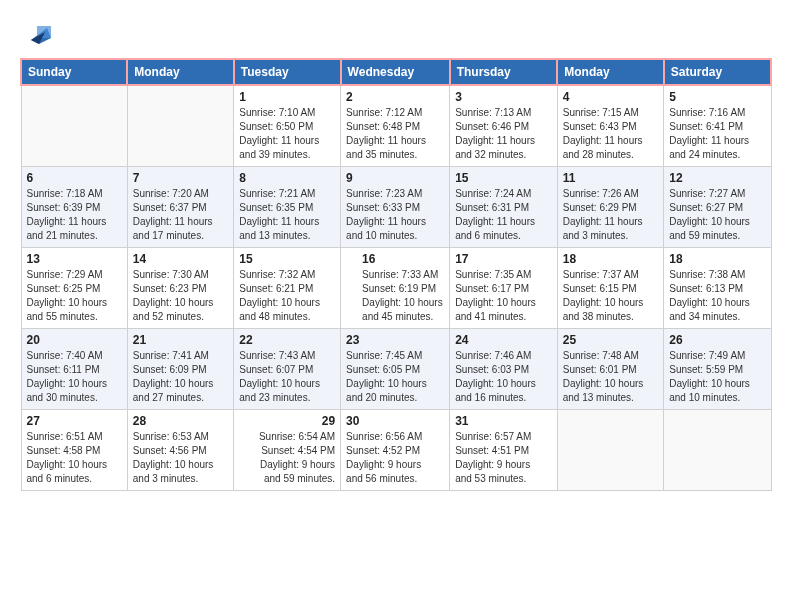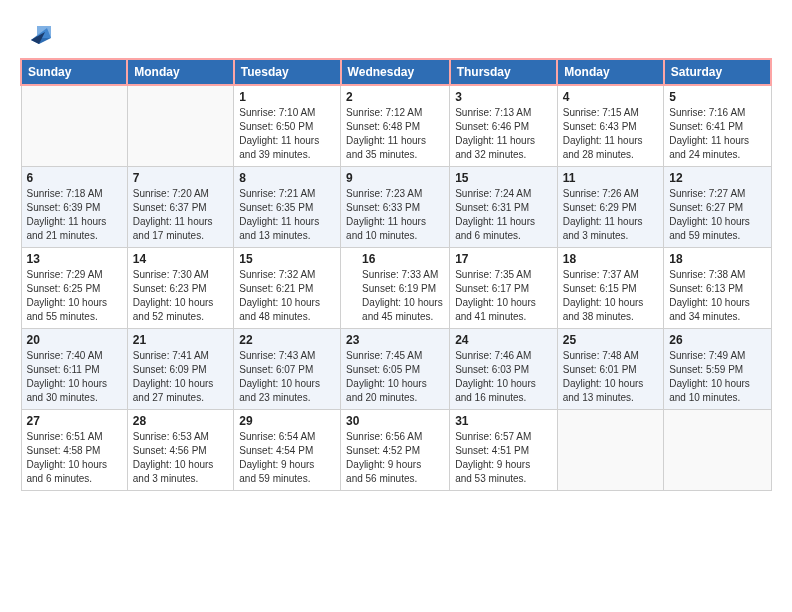--- a/index.html
+++ b/index.html
@@ -240,21 +240,21 @@
         </tr>
         <tr>
           <td style="background: rgb(255, 255, 255);">
             <span class="day-num">27</span>
             <div class="day-info">Sunrise: 6:51 AM<br>Sunset: 4:58 PM<br>Daylight: 10 hours<br>and 6 minutes.</div>
           </td>
           <td style="background: rgb(255, 255, 255);">
             <span class="day-num">28</span>
             <div class="day-info">Sunrise: 6:53 AM<br>Sunset: 4:56 PM<br>Daylight: 10 hours<br>and 3 minutes.</div>
           </td>
-          <td style="background: rgb(255, 255, 255);">
+          <td style="background: rgb(255, 255, 255); text-align: right;">
             <span class="day-num">29</span>
             <div class="day-info">Sunrise: 6:54 AM<br>Sunset: 4:54 PM<br>Daylight: 9 hours<br>and 59 minutes.</div>
           </td>
           <td style="background: rgb(255, 255, 255); margin-top: 30px;">
             <span class="day-num">30</span>
             <div class="day-info">Sunrise: 6:56 AM<br>Sunset: 4:52 PM<br>Daylight: 9 hours<br>and 56 minutes.</div>
           </td>
           <td style="background: rgb(255, 255, 255);">
             <span class="day-num">31</span>
             <div class="day-info">Sunrise: 6:57 AM<br>Sunset: 4:51 PM<br>Daylight: 9 hours<br>and 53 minutes.</div>

